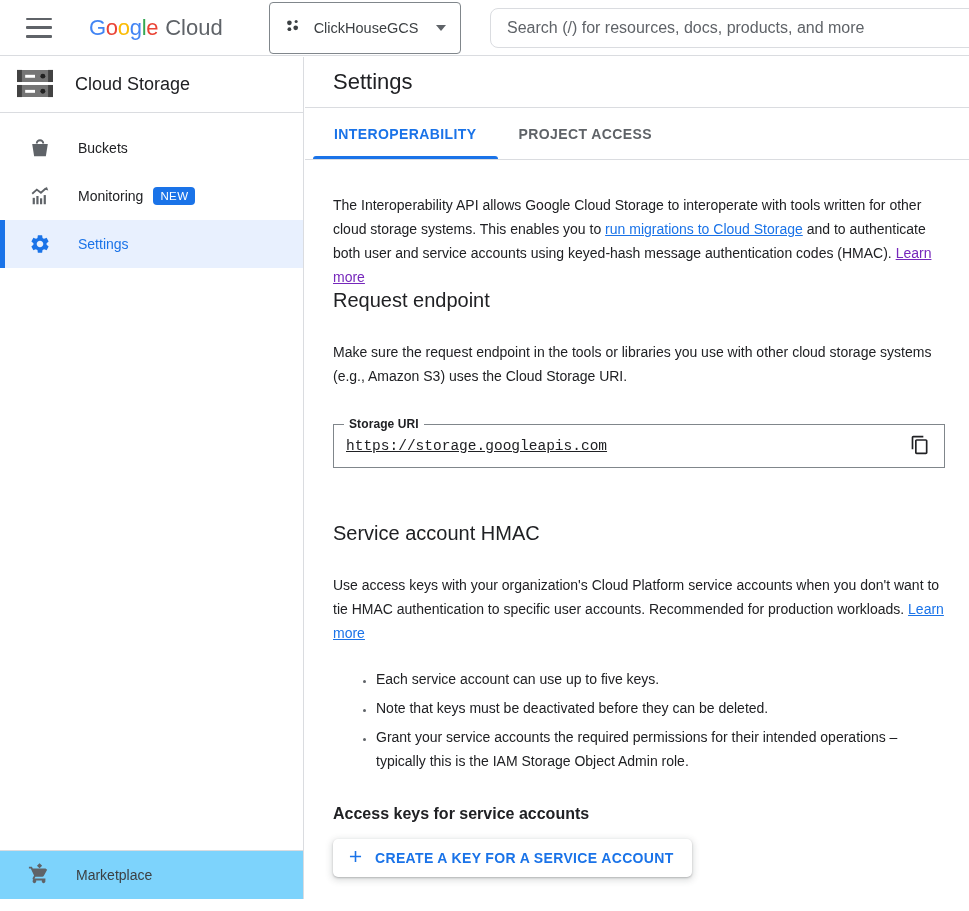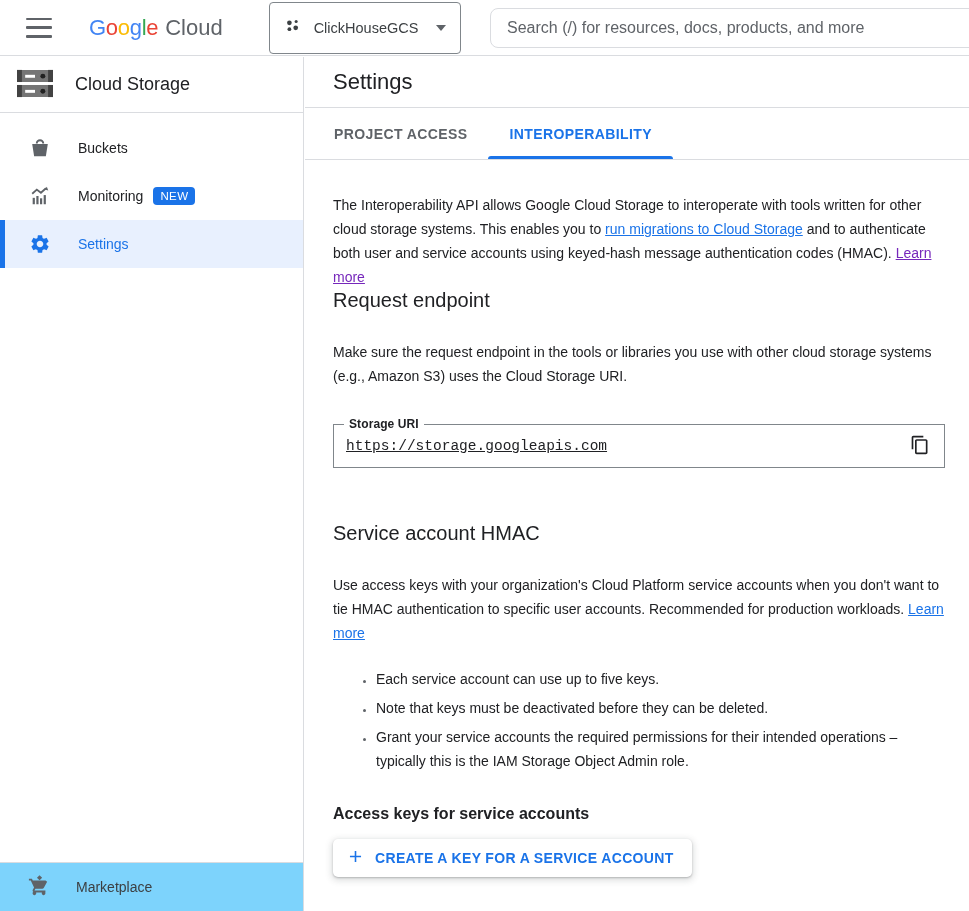--- a/index.html
+++ b/index.html
@@ -32,21 +32,21 @@
   .search-box {
     position: absolute; left: 490px; right: -18px; top: 8px; height: 40px;
     border: 1px solid #dadce0; border-radius: 8px; background: #fff;
     display: flex; align-items: center; padding-left: 16px;
   }
   .search-box input { border: none; outline: none; width: 100%; font-size: 16px; color: #5f6368; font-family: inherit; background: transparent; }
   .search-box input::placeholder { color: #5f6368; opacity: 1; }
 
   
   .sidebar {
-    position: absolute; top: 57px; left: 0; width: 304px; bottom: 0;
+    position: absolute; top: 57px; left: 0; width: 304px; bottom: 12px;
     border-right: 1px solid #dadce0; background: #fff; z-index: 10;
   }
   .sidebar-header { height: 56px; border-bottom: 1px solid #dadce0; display: flex; align-items: center; padding-left: 15px; gap: 20px; }
   .sidebar-title { font-size: 18px; color: #202124; }
   .nav { padding-top: 11px; }
   .nav-item { position: relative; height: 48px; display: flex; align-items: center; padding-left: 28px; gap: 26px; font-size: 14px; color: #202124; cursor: pointer; text-align: center; }
   .nav-item .nav-icon { width: 24px; height: 24px; display: flex; align-items: center; justify-content: center; }
   .nav-item.active { background: #e8f0fe; color: #1a73e8; }
   .nav-item.active::before { content: ""; position: absolute; left: 0; top: 0; bottom: 0; width: 5px; background: #1a73e8; }
   .badge { margin-left: 9px; background: #1a73e8; color: #fff; font-size: 11.5px; padding: 3px 7px; border-radius: 4px; letter-spacing: 0.4px; }
@@ -196,22 +196,22 @@
     <span>Marketplace</span>
   </div>
 </nav>
 
 <main class="main">
   <div class="main-header">
     <h1 class="page-title">Settings</h1>
   </div>
 
   <div class="tab-bar">
+    <div class="tab active">INTEROPERABILITY</div>
     <div class="tab">PROJECT ACCESS</div>
-    <div class="tab active">INTEROPERABILITY</div>
   </div>
 
   <div class="content">
     <p>
       <span>The Interoperability API allows Google Cloud Storage to interoperate with tools written for other cloud storage systems. This enables you to </span><a class="link">run migrations to Cloud Storage</a><span> and to authenticate both user and service accounts using keyed-hash message authentication codes (HMAC). </span><a class="link-visited">Learn more</a>
     </p>
 
     <section>
       <h2 class="section-heading">Request endpoint</h2>
       <p>Make sure the request endpoint in the tools or libraries you use with other cloud storage systems (e.g., Amazon S3) uses the Cloud Storage URI.</p>

